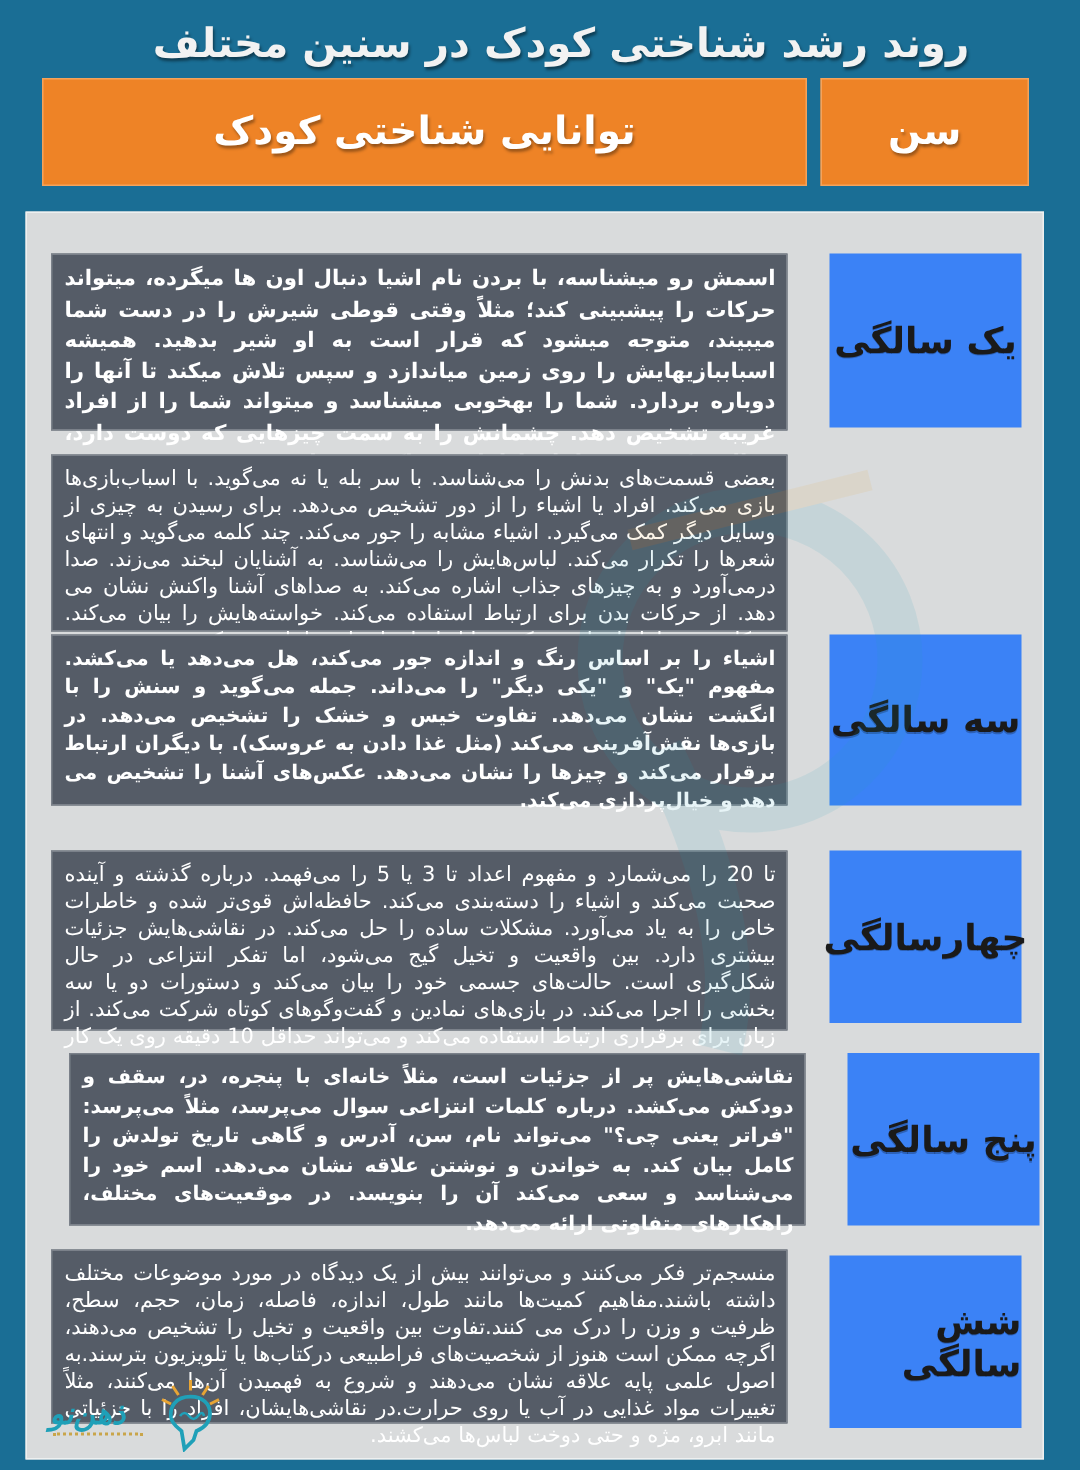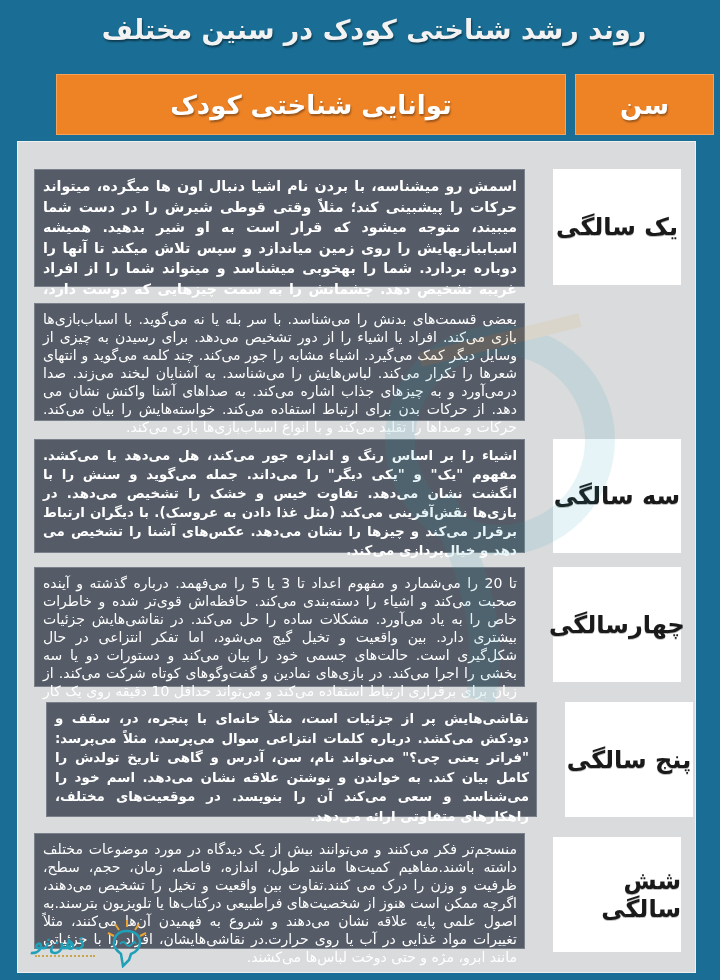--- a/index.html
+++ b/index.html
@@ -12,27 +12,26 @@
   }
   .title {
     position: absolute; left: 0; top: 8px; width: 720px; height: 44px;
     text-align: center; color: #f2f2f2;
     font-family: "DejaVu Sans", sans-serif; font-weight: bold; font-size: 27px;
     line-height: 44px;
     text-shadow: 1px 2px 2px rgba(0,0,0,0.45);
     padding-left: 28px;
   }
   .hdr {
-    position: absolute; top: 74px; height: 61px;
+    position: absolute; top: 52px; height: 72px;
     background: #ee8326;
     border: 1px solid #f5a35b;
     color: #ffffff; font-weight: bold; font-size: 26px;
     display: flex; align-items: center; justify-content: center;
     text-shadow: 1px 2px 2px rgba(0,0,0,0.35);
-    margin-left: 28px;
   }
   .hdr-age { left: 547px; width: 139px; }
   .hdr-ability { left: 28px; width: 510px; }
   .panel {
     position: absolute; left: 17px; top: 141px; width: 679px; height: 832px;
     background: #d9dbdc;
     border: 1px solid #eef0f0;
   }
   .row { position: absolute; left: 0; width: 679px; }
   .txt {
@@ -42,21 +41,21 @@
     padding: 6px 7px 6px 8px;
     text-align: justify; text-align-last: right;
     direction: rtl;
     border: 1px solid #7b818a;
   }
   .txt.lg { font-size: 14.2px; line-height: 20.5px; font-weight: bold; }
   .txt.sm { font-size: 14px; line-height: 18px; }
   .txt.md { font-size: 12.6px; line-height: 18.5px; font-weight: bold; }
   .age {
     position: absolute; left: 535px; width: 128px;
-    background: #ffffff;
+    background: #3b82f6;
     display: flex; align-items: center; justify-content: center;
     color: #1a1a1a; font-weight: bold; font-size: 24px;
     text-shadow: 0 1px 0 rgba(0,0,0,0.25);
   }
   .logo {
     position: absolute; left: 25px; top: 918px; width: 120px; height: 50px;
     direction: ltr;
   }
   .logo-text {
     position: absolute; left: 8px; top: 12px;
@@ -84,21 +83,21 @@
 
   <div class="row" style="top:27px;height:120px;">
     <div class="txt lg" style="top:0;height:118px;">اسمش رو میشناسه، با بردن نام اشیا دنبال اون ها میگرده، میتواند حرکات را پیشبینی کند؛ مثلاً وقتی قوطی شیرش را در دست شما میبیند، متوجه میشود که قرار است به او شیر بدهید. همیشه اسباببازیهایش را روی زمین میاندازد و سپس تلاش میکند تا آنها را دوباره بردارد. شما را بهخوبی میشناسد و میتواند شما را از افراد غریبه تشخیص دهد. چشمانش را به سمت چیزهایی که دوست دارد، دنبال میکند. به صداهای اطرافش واکنش نشان میدهد.</div>
     <div class="age" style="top:0;height:116px;">یک سالگی</div>
   </div>
 
   <div class="row" style="top:161px;height:120px;">
     <div class="txt sm" style="top:0;height:118px;">بعضی قسمت‌های بدنش را می‌شناسد. با سر بله یا نه می‌گوید. با اسباب‌بازی‌ها بازی می‌کند. افراد یا اشیاء را از دور تشخیص می‌دهد. برای رسیدن به چیزی از وسایل دیگر کمک می‌گیرد. اشیاء مشابه را جور می‌کند. چند کلمه می‌گوید و انتهای شعرها را تکرار می‌کند. لباس‌هایش را می‌شناسد. به آشنایان لبخند می‌زند. صدا درمی‌آورد و به چیزهای جذاب اشاره می‌کند. به صداهای آشنا واکنش نشان می دهد. از حرکات بدن برای ارتباط استفاده می‌کند. خواسته‌هایش را بیان می‌کند. حرکات و صداها را تقلید می‌کند و با انواع اسباب‌بازی‌ها بازی می‌کند.</div>
   </div>
 
-  <div class="row" style="top:297px;height:116px;">
+  <div class="row" style="top:281px;height:116px;">
     <div class="txt md" style="top:0;height:114px;font-size:13.4px;line-height:19px;">اشیاء را بر اساس رنگ و اندازه جور می‌کند، هل می‌دهد یا می‌کشد. مفهوم "یک" و "یکی دیگر" را می‌داند. جمله می‌گوید و سنش را با انگشت نشان می‌دهد. تفاوت خیس و خشک را تشخیص می‌دهد. در بازی‌ها نقش‌آفرینی می‌کند (مثل غذا دادن به عروسک). با دیگران ارتباط برقرار می‌کند و چیزها را نشان می‌دهد. عکس‌های آشنا را تشخیص می دهد و خیال‌پردازی می‌کند.</div>
     <div class="age" style="top:0;height:114px;">سه سالگی</div>
   </div>
 
   <div class="row" style="top:425px;height:120px;">
     <div class="txt sm" style="top:0;height:120px;">تا 20 را می‌شمارد و مفهوم اعداد تا 3 یا 5 را می‌فهمد. درباره گذشته و آینده صحبت می‌کند و اشیاء را دسته‌بندی می‌کند. حافظه‌اش قوی‌تر شده و خاطرات خاص را به یاد می‌آورد. مشکلات ساده را حل می‌کند. در نقاشی‌هایش جزئیات بیشتری دارد. بین واقعیت و تخیل گیج می‌شود، اما تفکر انتزاعی در حال شکل‌گیری است. حالت‌های جسمی خود را بیان می‌کند و دستورات دو یا سه بخشی را اجرا می‌کند. در بازی‌های نمادین و گفت‌وگوهای کوتاه شرکت می‌کند. از زبان برای برقراری ارتباط استفاده می‌کند و می‌تواند حداقل 10 دقیقه روی یک کار تمرکز کند.</div>
     <div class="age" style="top:0;height:115px;">چهارسالگی</div>
   </div>
 
   <div class="row" style="top:560px;height:117px;margin-left:12px;">

